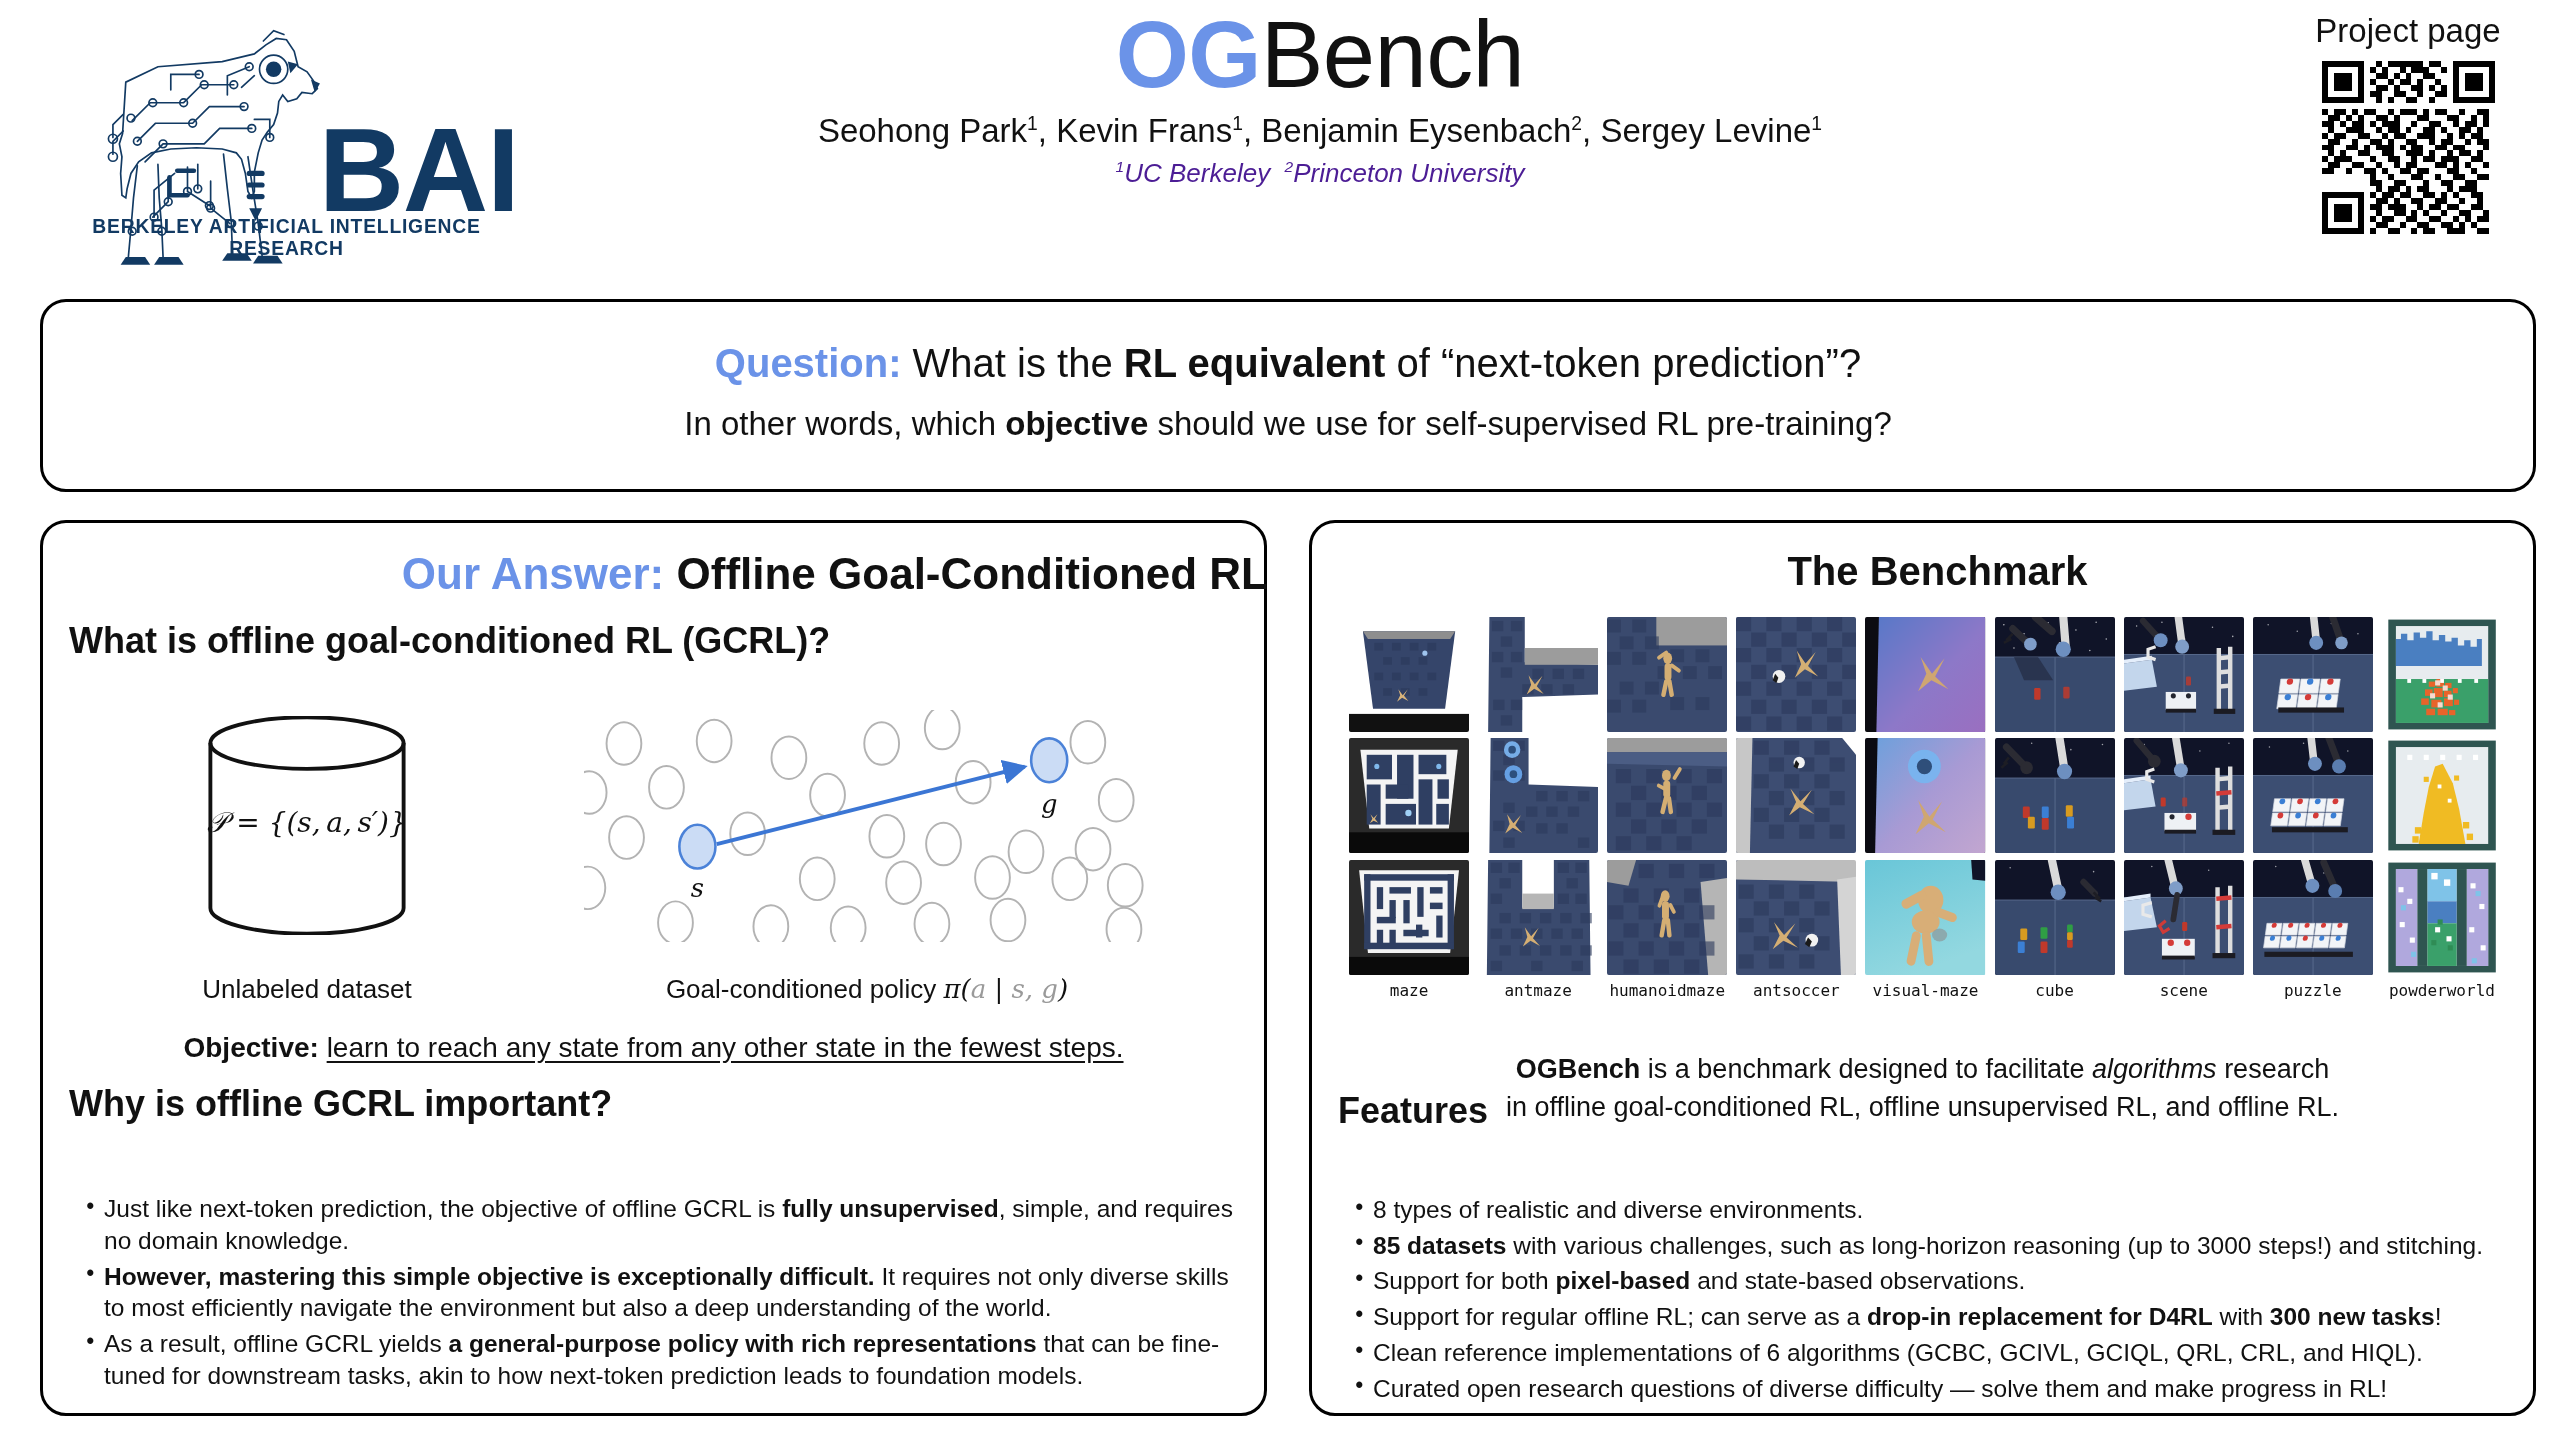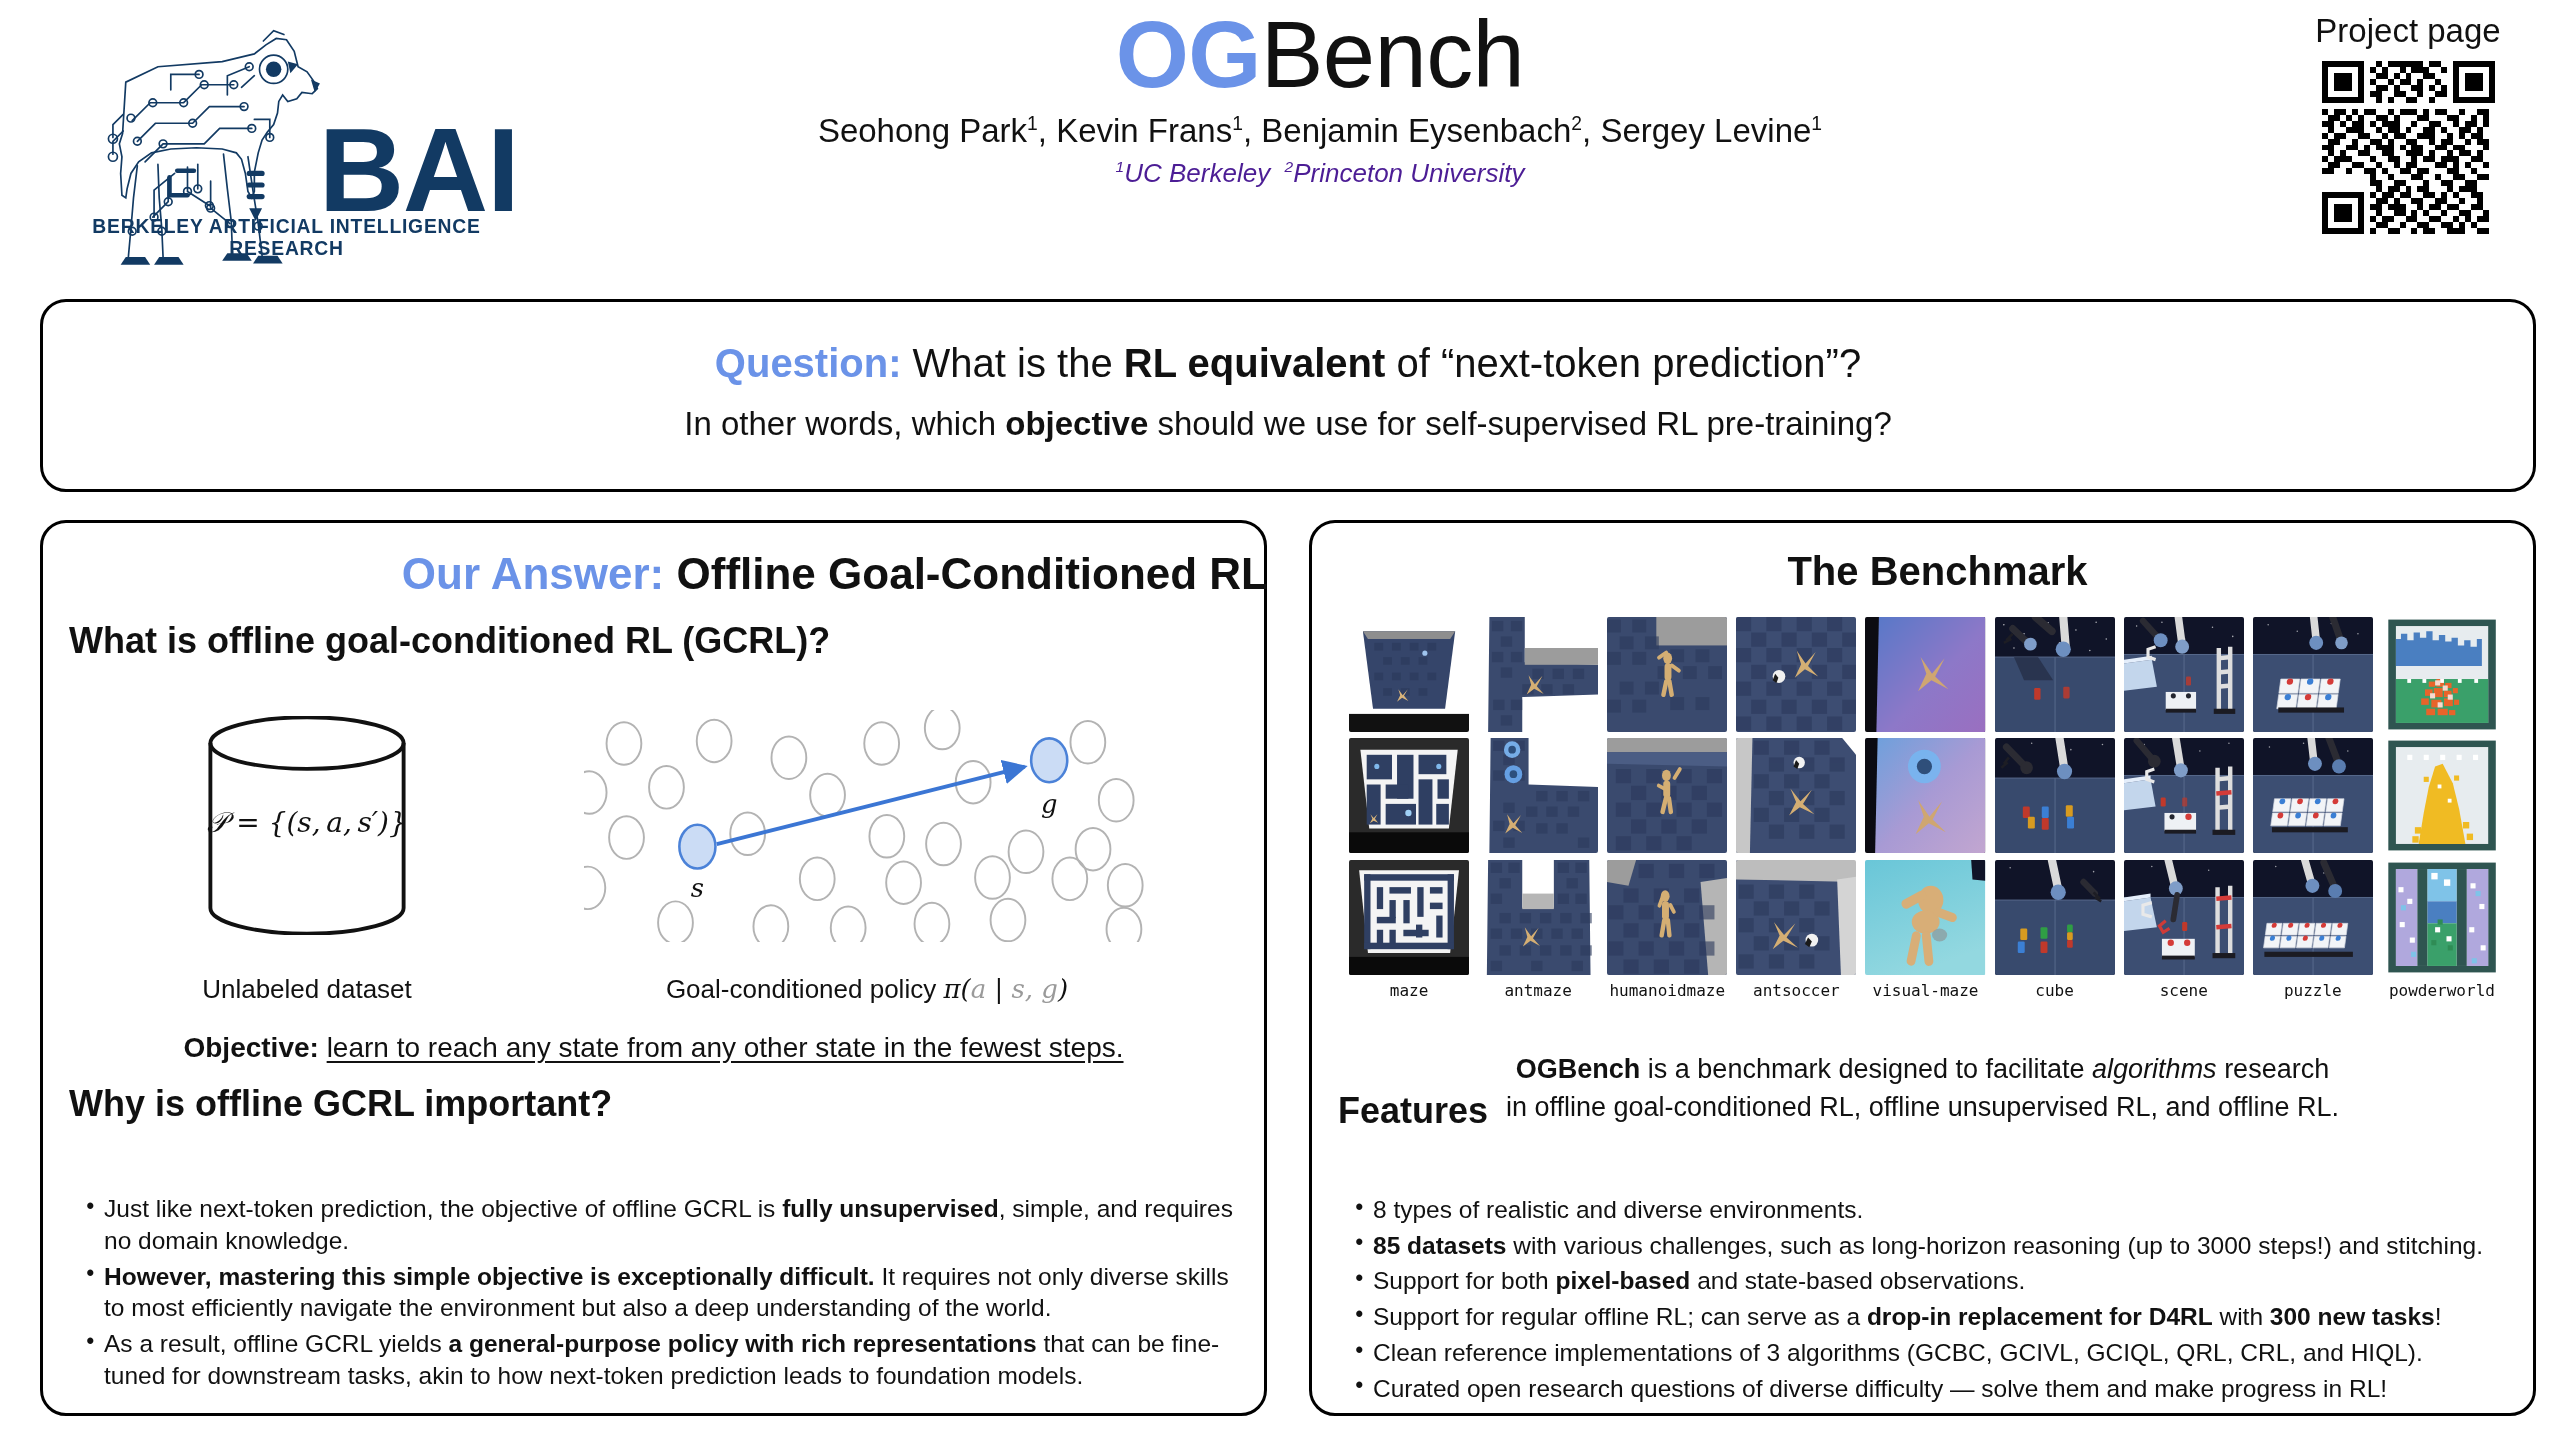--- a/index.html
+++ b/index.html
@@ -1419,19 +1419,19 @@
       <span>in offline goal-conditioned RL, offline unsupervised RL, and offline RL.</span>
     </div>
 
     <div id="h-features">Features</div>
 
     <ul class="bullets" id="right-bullets">
         <li><span>8 types of realistic and diverse environments.</span></li>
         <li><b>85 datasets</b><span> with various challenges, such as long-horizon reasoning (up to 3000 steps!) and stitching.</span></li>
         <li><span>Support for both </span><b>pixel-based</b><span> and state-based observations.</span></li>
         <li><span>Support for regular offline RL; can serve as a </span><b>drop-in replacement for D4RL</b><span> with </span><b>300 new tasks</b><span>!</span></li>
-        <li><span>Clean reference implementations of 3 algorithms (GCBC, GCIVL, GCIQL, QRL, CRL, and HIQL).</span></li>
+        <li><span>Clean reference implementations of 6 algorithms (GCBC, GCIVL, GCIQL, QRL, CRL, and HIQL).</span></li>
         <li><span>Curated open research questions of diverse difficulty — solve them and make progress in RL!</span></li>
       </ul>
   </div>
 
 </div>
 
 
 </body></html>

